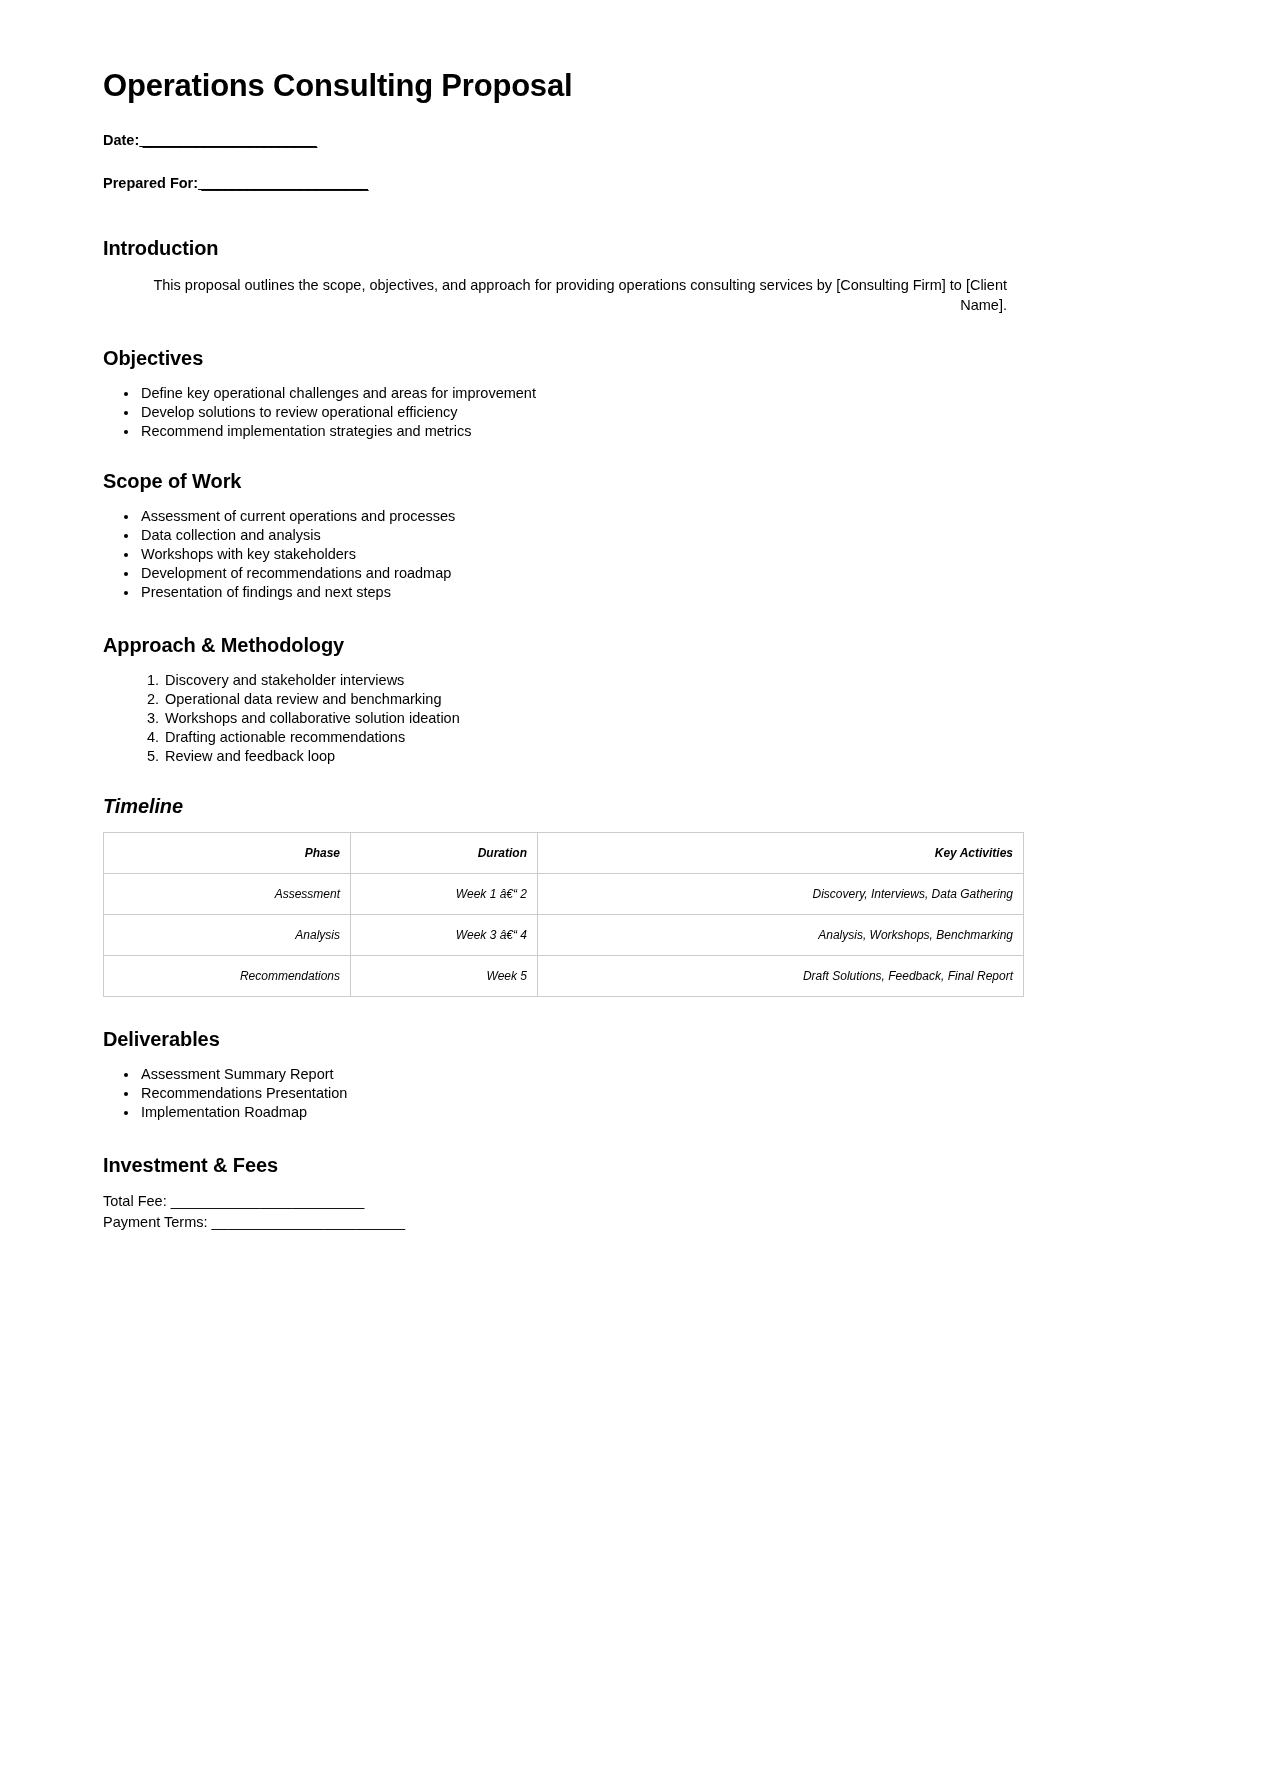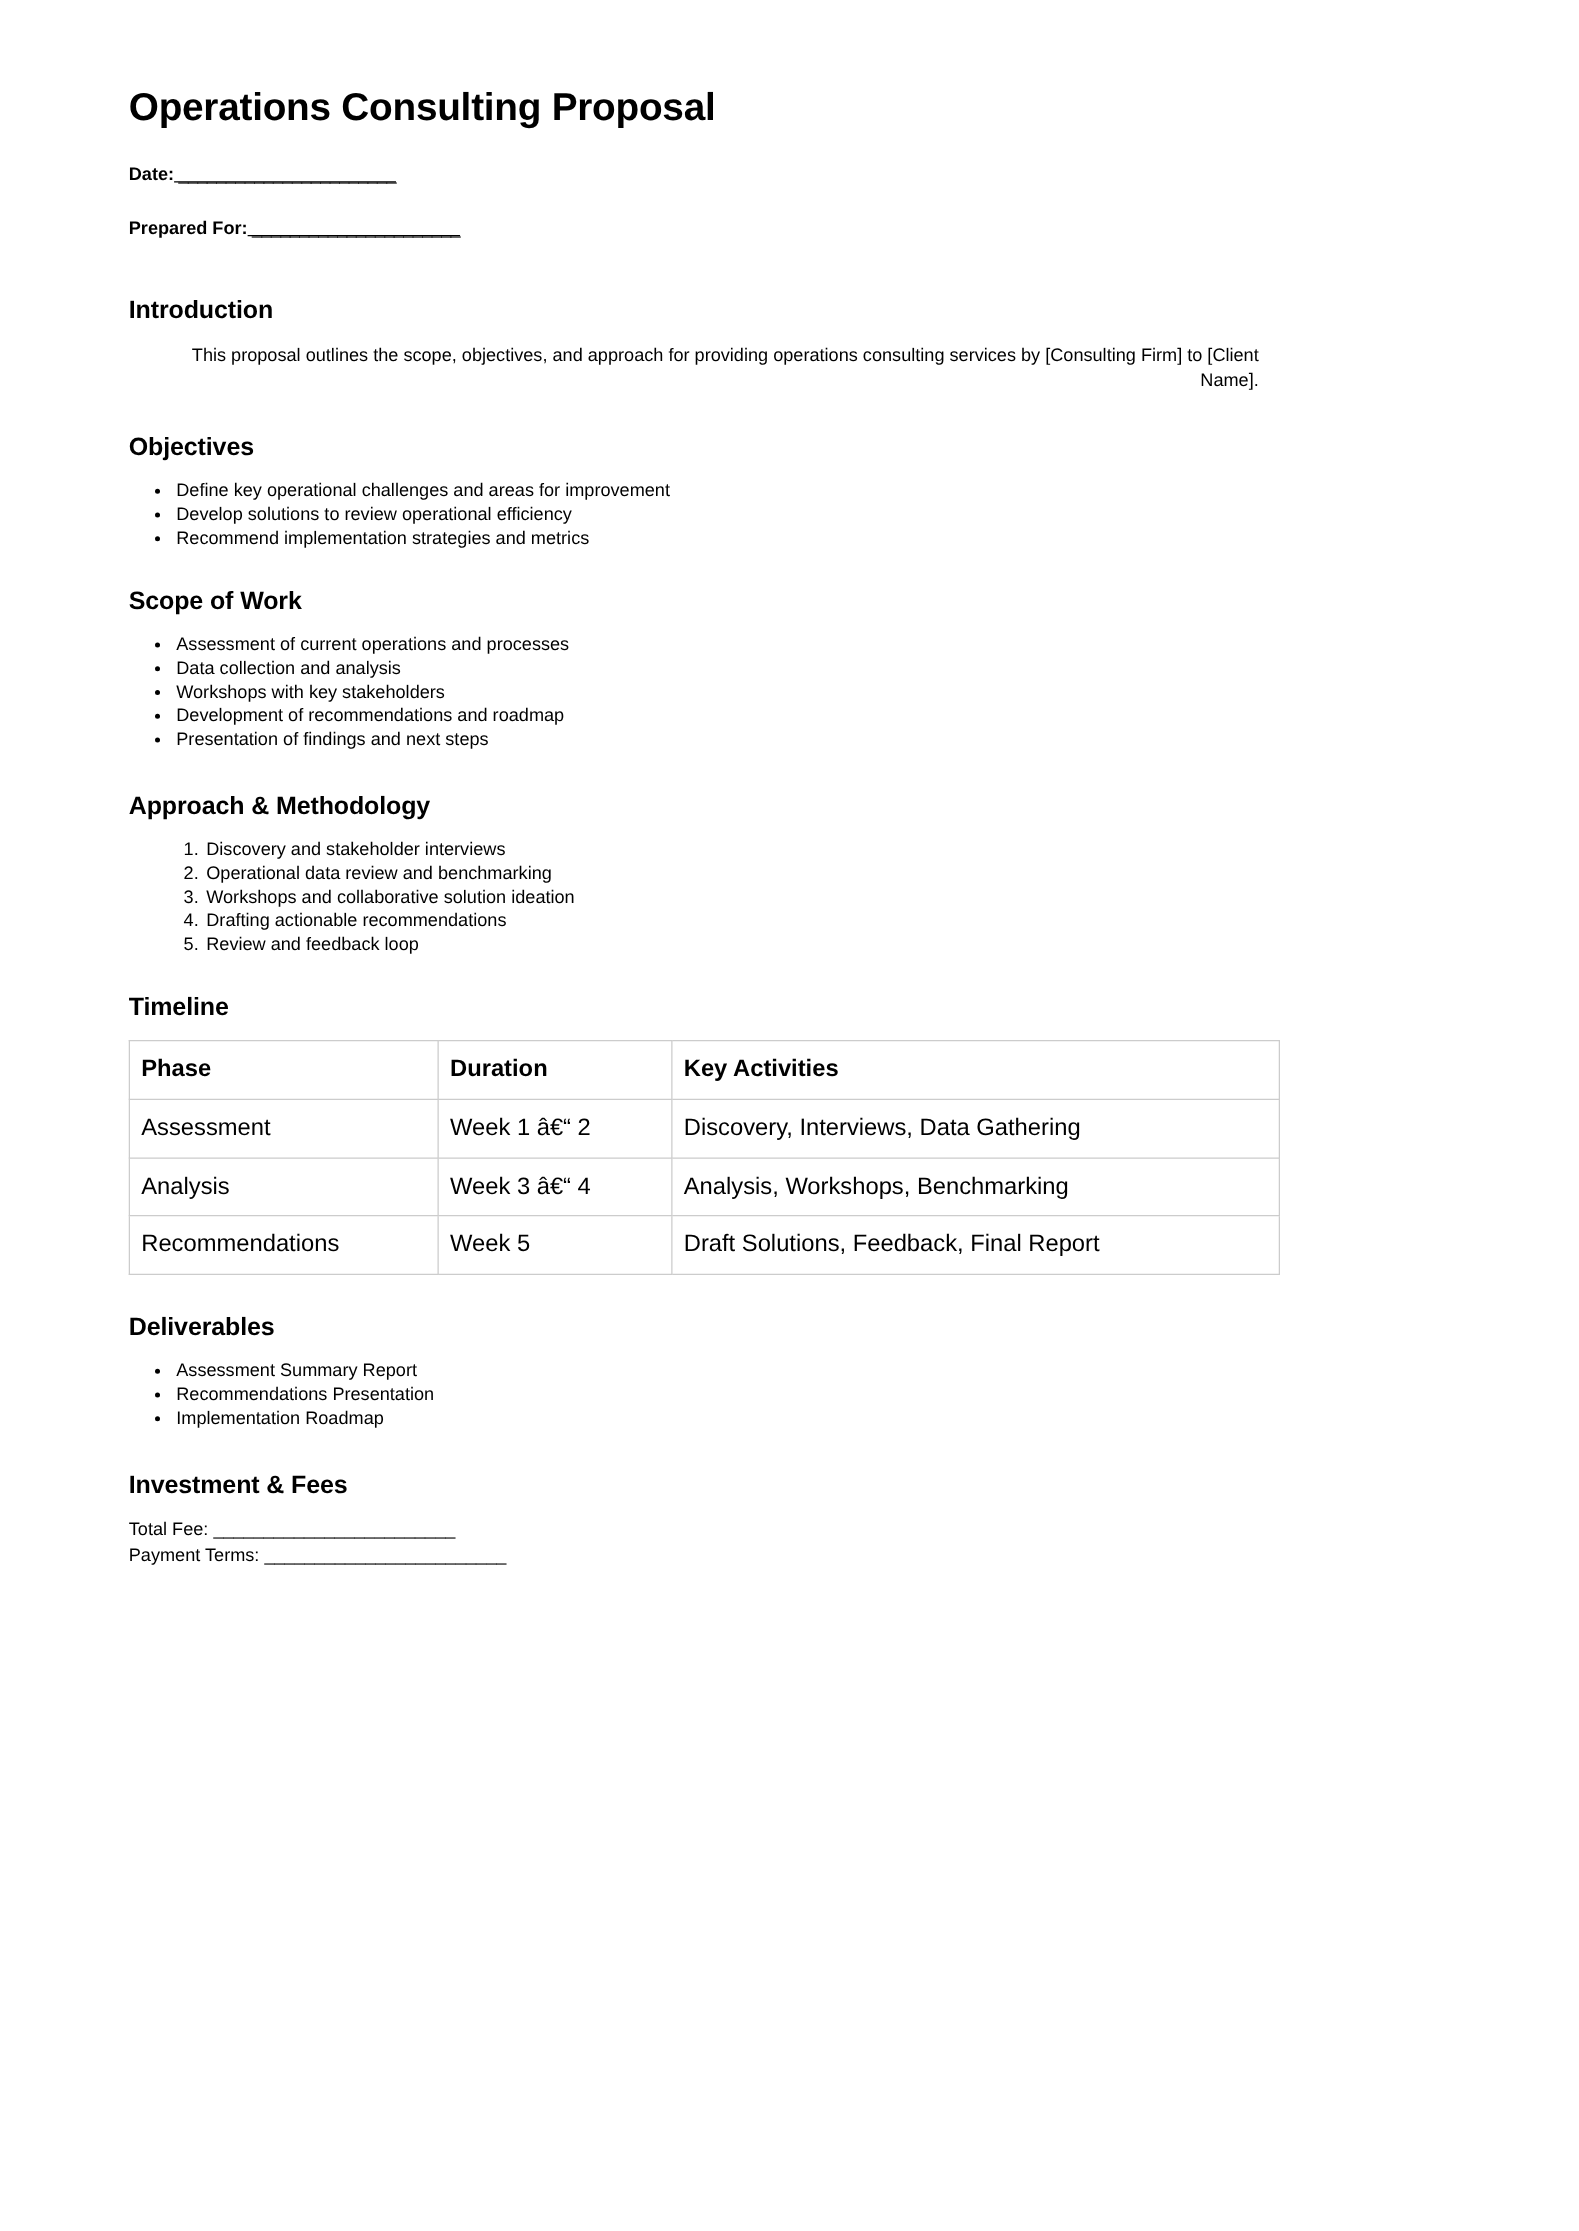--- a/index.html
+++ b/index.html
@@ -62,21 +62,21 @@
     line-height: 1.2;
     margin: 0 0 14px 0;
   }
   .section {
     margin: 0 0 30px 0;
   }
   .section.sec-intro { margin-top: 44px; margin-bottom: 30px; }
   .section.sec-objectives { margin-bottom: 28px; }
   .section.sec-scope { }
   .section.sec-approach { margin-bottom: 28px; }
-  .section.sec-timeline { margin-bottom: 30px; }
+  .section.sec-timeline { margin-bottom: 30px; font-style: italic; }
   .section.sec-deliverables { margin-bottom: 30px; }
   .section.sec-fees { margin-bottom: 0; }
 
   
   p.body-text {
     font-size: 14.5px;
     line-height: 1.35;
     margin: 16px;
     text-align: right;
   }
@@ -107,23 +107,23 @@
 
   
   table.timeline-table {
     border-collapse: collapse;
     width: 920px;
     table-layout: fixed;
   }
   table.timeline-table th,
   table.timeline-table td {
     border: 1px solid #cccccc;
-    text-align: left;
+    text-align: right;
     vertical-align: middle;
-    font-size: 19px;
+    font-size: 12px;
     line-height: 1.25;
     padding: 11px 10px 11px 9px;
     height: 18px;
   }
   table.timeline-table th {
     font-weight: bold;
   }
   table.timeline-table col.col-phase { width: 247px; }
   table.timeline-table col.col-duration { width: 187px; }
   table.timeline-table col.col-activities { width: 486px; }

